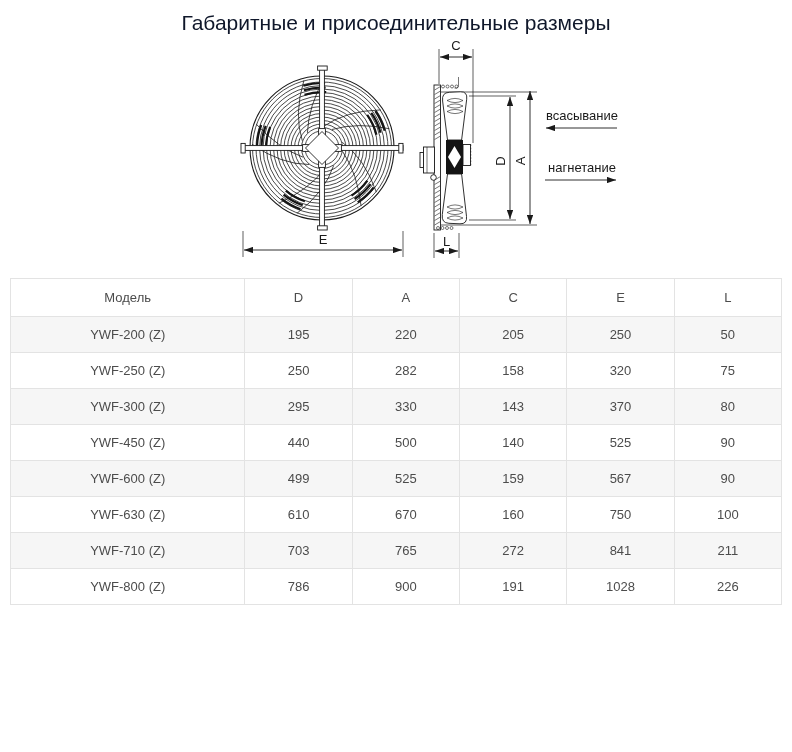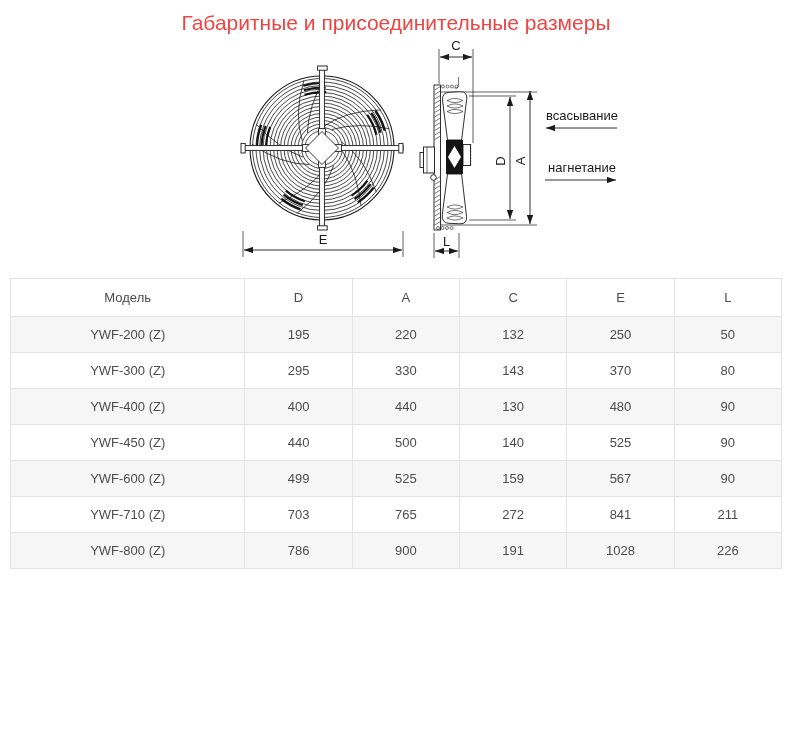--- a/index.html
+++ b/index.html
@@ -1,18 +1,18 @@
 <!DOCTYPE html>
 <html><head>
 <meta charset="utf-8">
 <style>
   html,body{margin:0;padding:0;background:#fff;}
   body{width:792px;font-family:"Liberation Sans","DejaVu Sans",sans-serif;color:#4c4c4c;}
   .title{margin:0;padding:10px 0 4px;height:26px;line-height:26px;text-align:center;
-         font-size:21px;font-weight:500;color:#ef4444;}
+         font-size:21px;font-weight:500;color:#0f172a;}
   .drawing{position:relative;width:792px;height:238px;}
   .drawing svg{display:block;width:792px;height:238px;}
   
   .ln{stroke:#1a1a1a;fill:none;stroke-width:.8;}
   .ln2{stroke:#1a1a1a;fill:none;stroke-width:1.1;}
   .wf{stroke:#1a1a1a;fill:#fff;stroke-width:.9;}
   .thin{stroke:#1a1a1a;fill:none;stroke-width:.6;}
   .dim{stroke:#1a1a1a;stroke-width:.9;}
   .ext{stroke:#1a1a1a;stroke-width:.7;}
   svg text{font-family:"Liberation Sans","DejaVu Sans",sans-serif;font-size:13px;fill:#1a1a1a;}
@@ -234,57 +234,65 @@
       <th>C</th>
       <th>E</th>
       <th>L</th>
     </tr>
   </thead>
   <tbody>
     <tr>
       <td>YWF-200 (Z)</td>
       <td>195</td>
       <td>220</td>
-      <td>132</td>
+      <td>205</td>
       <td>250</td>
       <td>50</td>
+    </tr>
+    <tr>
+      <td>YWF-250 (Z)</td>
+      <td>250</td>
+      <td>282</td>
+      <td>158</td>
+      <td>320</td>
+      <td>75</td>
     </tr>
     <tr>
       <td>YWF-300 (Z)</td>
       <td>295</td>
       <td>330</td>
       <td>143</td>
       <td>370</td>
       <td>80</td>
     </tr>
     <tr>
-      <td>YWF-400 (Z)</td>
-      <td>400</td>
-      <td>440</td>
-      <td>130</td>
-      <td>480</td>
-      <td>90</td>
-    </tr>
-    <tr>
       <td>YWF-450 (Z)</td>
       <td>440</td>
       <td>500</td>
       <td>140</td>
       <td>525</td>
       <td>90</td>
     </tr>
     <tr>
       <td>YWF-600 (Z)</td>
       <td>499</td>
       <td>525</td>
       <td>159</td>
       <td>567</td>
       <td>90</td>
     </tr>
     <tr>
+      <td>YWF-630 (Z)</td>
+      <td>610</td>
+      <td>670</td>
+      <td>160</td>
+      <td>750</td>
+      <td>100</td>
+    </tr>
+    <tr>
       <td>YWF-710 (Z)</td>
       <td>703</td>
       <td>765</td>
       <td>272</td>
       <td>841</td>
       <td>211</td>
     </tr>
     <tr>
       <td>YWF-800 (Z)</td>
       <td>786</td>

